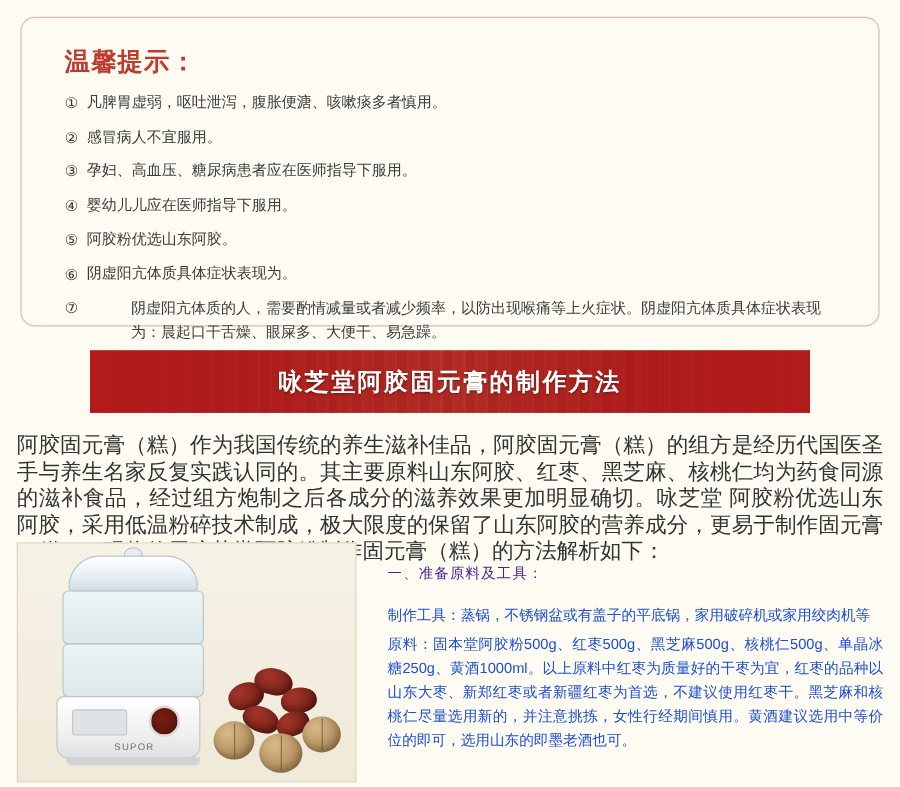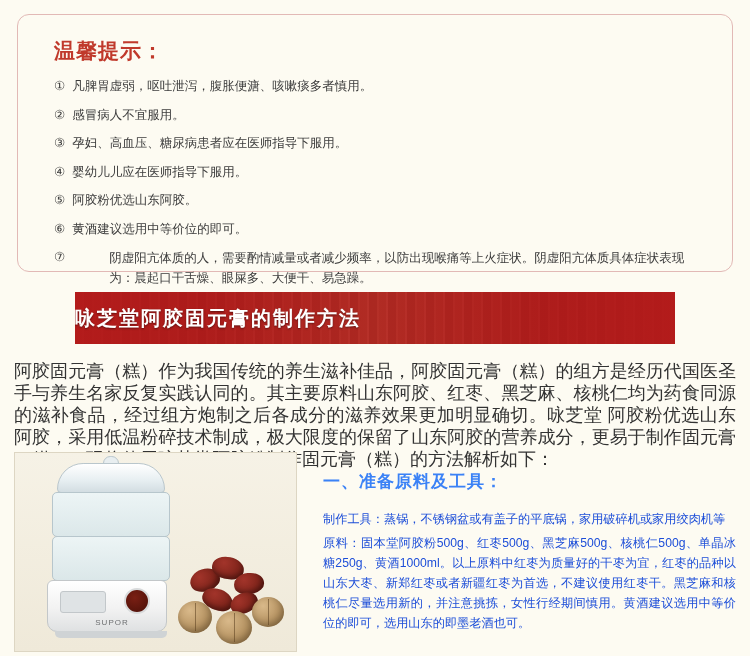--- a/index.html
+++ b/index.html
@@ -52,40 +52,41 @@
   }
   .tips-num {
     flex: 0 0 auto;
     margin-right: 7px;
     color: #3c3c3c;
     font-size: 12.5px;
     line-height: 19px;
   }
   .tips-text {
     flex: 1 1 auto;
+    font-family: Liberation Mono, monospace;
   }
   .tips-list li.wrap .tips-text {
     line-height: 20px;
     margin-left: 37px;
   }
 
   
   .banner {
     position: absolute;
     left: 75px;
     top: 292px;
     width: 600px;
     height: 52px;
     background:
       linear-gradient(90deg, rgba(180,26,26,0.97) 0%, rgba(178,24,24,0.88) 22%, rgba(190,36,30,0.72) 50%, rgba(178,24,24,0.88) 78%, rgba(180,26,26,0.97) 100%),
       repeating-linear-gradient(90deg, #8d4033 0px, #8d4033 7px, #a4554a 7px, #a4554a 9px, #7a3329 9px, #7a3329 17px, #9c4f41 17px, #9c4f41 19px),
       repeating-linear-gradient(0deg, rgba(0,0,0,0.10) 0px, rgba(0,0,0,0.10) 5px, rgba(255,255,255,0.05) 5px, rgba(255,255,255,0.05) 11px);
     display: flex;
     align-items: center;
-    justify-content: flex-start;
+    justify-content: center;
     overflow: hidden;
   }
   .banner-title {
     color: #ffffff;
     font-size: 20px;
     font-weight: bold;
     letter-spacing: 2px;
     text-shadow: 0 1px 2px rgba(0,0,0,0.45);
     white-space: nowrap;
   }
@@ -244,23 +245,23 @@
     width: 1px;
     height: 88%;
     background: rgba(90,62,30,0.55);
   }
 
   .text-pane {
     flex: 1 1 auto;
     padding: 6px 0 0 26px;
   }
   .section-title {
-    color: #3b82f6;
-    font-size: 17px;
-    font-weight: bold;
+    color: #4c1d95;
+    font-size: 12px;
+    font-weight: normal;
     letter-spacing: 1px;
     margin: 12px 0 16px 0;
   }
   .section-body p {
     margin: 0 0 4px 0;
     font-size: 12.2px;
     line-height: 20px;
     color: #1d4ed8;
     text-align: justify;
   }
@@ -286,21 +287,21 @@
     <li>
       <span class="tips-num">④</span>
       <span class="tips-text">婴幼儿儿应在医师指导下服用。</span>
     </li>
     <li>
       <span class="tips-num">⑤</span>
       <span class="tips-text">阿胶粉优选山东阿胶。</span>
     </li>
     <li>
       <span class="tips-num">⑥</span>
-      <span class="tips-text">黄酒建议选用中等价位的即可。</span>
+      <span class="tips-text">阴虚阳亢体质具体症状表现为。</span>
     </li>
     <li class="wrap">
       <span class="tips-num">⑦</span>
       <span class="tips-text">阴虚阳亢体质的人，需要酌情减量或者减少频率，以防出现喉痛等上火症状。阴虚阳亢体质具体症状表现为：晨起口干舌燥、眼屎多、大便干、易急躁。</span>
     </li>
   </ul>
 </div>
 
 <div class="banner">
   <span class="banner-title">咏芝堂阿胶固元膏的制作方法</span>

